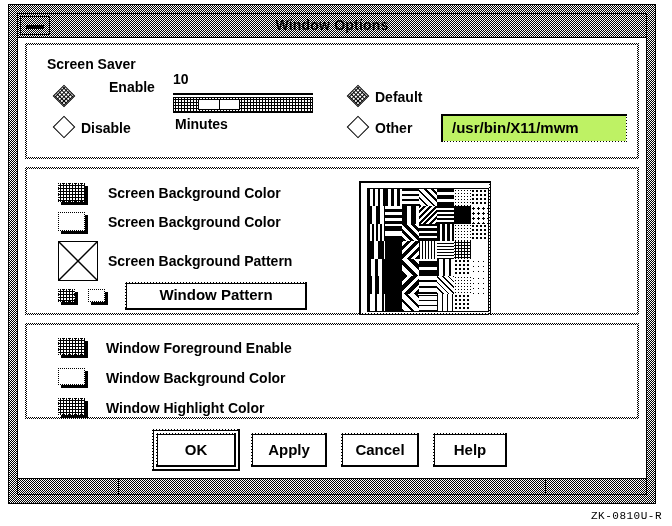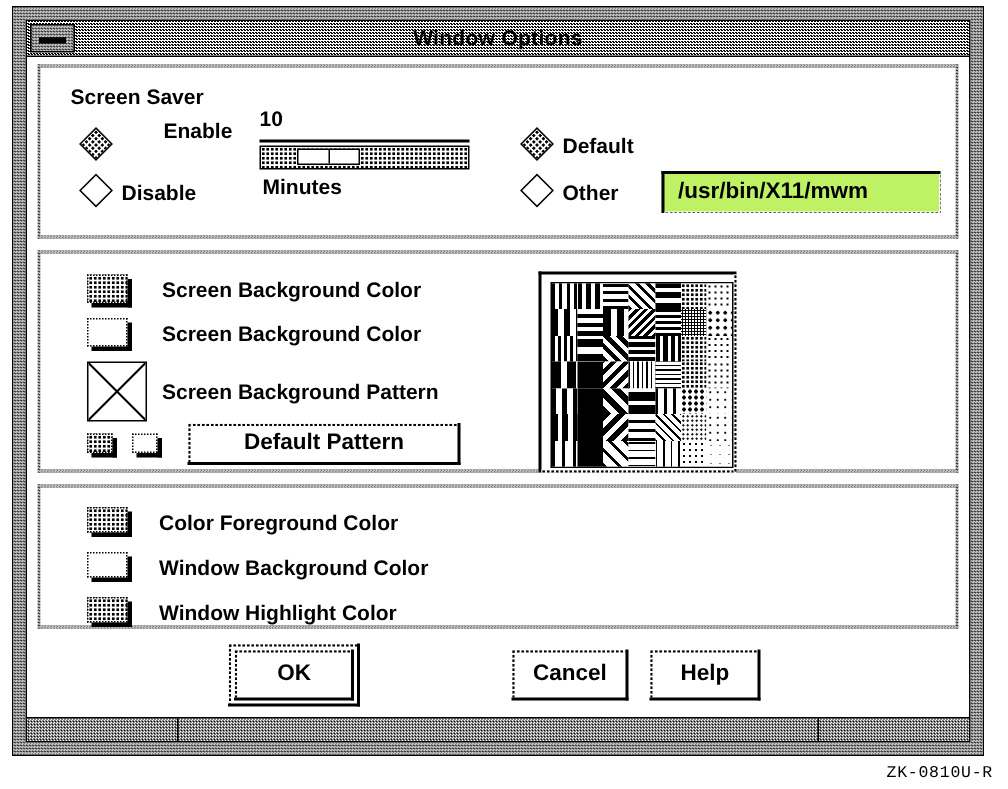--- a/index.html
+++ b/index.html
@@ -478,21 +478,21 @@
         <div class="sw-face"></div>
         <div class="sw-shadow-r"></div>
         <div class="sw-shadow-b"></div>
       </div>
 
       <div id="default-pattern-btn" style="left:100px; top:115px; width:182px; height:28px;">
         <div class="dp-top dither25"></div>
         <div class="dp-left dither25"></div>
         <div class="dp-bot"></div>
         <div class="dp-right"></div>
-        <div class="dp-text">Default Pattern</div>
+        <div class="dp-text">Window Pattern</div>
       </div>
 
       <div id="pattern-preview" style="left:334px; top:14px; width:132px; height:134px;">
         <div class="pp-bot dither25"></div>
         <div class="pp-right dither25"></div>
         <div id="pattern-grid">
             <div class="cell" style="background: repeating-linear-gradient(90deg, rgb(0, 0, 0) 0px, rgb(0, 0, 0) 2px, rgb(255, 255, 255) 2px, rgb(255, 255, 255) 5px);"></div>
             <div class="cell" style="background: repeating-linear-gradient(90deg, rgb(0, 0, 0) 0px, rgb(0, 0, 0) 3px, rgb(255, 255, 255) 3px, rgb(255, 255, 255) 6px);"></div>
             <div class="cell" style="background: repeating-linear-gradient(0deg, rgb(0, 0, 0) 0px, rgb(0, 0, 0) 2px, rgb(255, 255, 255) 2px, rgb(255, 255, 255) 5px);"></div>
             <div class="cell" style="background: repeating-linear-gradient(45deg, rgb(0, 0, 0) 0px, rgb(0, 0, 0) 2px, rgb(255, 255, 255) 2px, rgb(255, 255, 255) 5px);"></div>
@@ -549,21 +549,21 @@
       <div class="g-top dither"></div>
       <div class="g-bottom dither"></div>
       <div class="g-left dither"></div>
       <div class="g-right dither"></div>
 
       <div class="swatch" style="left:33px; top:15px; width:30px; height:20px;">
         <div class="sw-face filled"></div>
         <div class="sw-shadow-r"></div>
         <div class="sw-shadow-b"></div>
       </div>
-      <div class="row-label" style="left:81px; top:17px;">Color Foreground Color</div>
+      <div class="row-label" style="left:81px; top:17px;">Window Foreground Enable</div>
 
       <div class="swatch" style="left:33px; top:45px; width:30px; height:20px;">
         <div class="sw-face"></div>
         <div class="sw-shadow-r"></div>
         <div class="sw-shadow-b"></div>
       </div>
       <div class="row-label" style="left:81px; top:47px;">Window Background Color</div>
 
       <div class="swatch" style="left:33px; top:75px; width:30px; height:20px;">
         <div class="sw-face filled"></div>
@@ -580,20 +580,27 @@
       <div class="dr-right"></div>
     </div>
     <div class="pushbtn" style="left:137px; top:394px; width:80px; height:34px;">
       <div class="pb-top dither25"></div>
       <div class="pb-left dither25"></div>
       <div class="pb-bot"></div>
       <div class="pb-right"></div>
       <div class="pb-text">OK</div>
     </div>
 
+    <div class="pushbtn" style="left:232px; top:394px; width:76px; height:34px;">
+      <div class="pb-top dither25"></div>
+      <div class="pb-left dither25"></div>
+      <div class="pb-bot"></div>
+      <div class="pb-right"></div>
+      <div class="pb-text">Apply</div>
+    </div>
 
     <div class="pushbtn" style="left:322px; top:394px; width:78px; height:34px;">
       <div class="pb-top dither25"></div>
       <div class="pb-left dither25"></div>
       <div class="pb-bot"></div>
       <div class="pb-right"></div>
       <div class="pb-text">Cancel</div>
     </div>
 
     <div class="pushbtn" style="left:414px; top:394px; width:74px; height:34px;">

